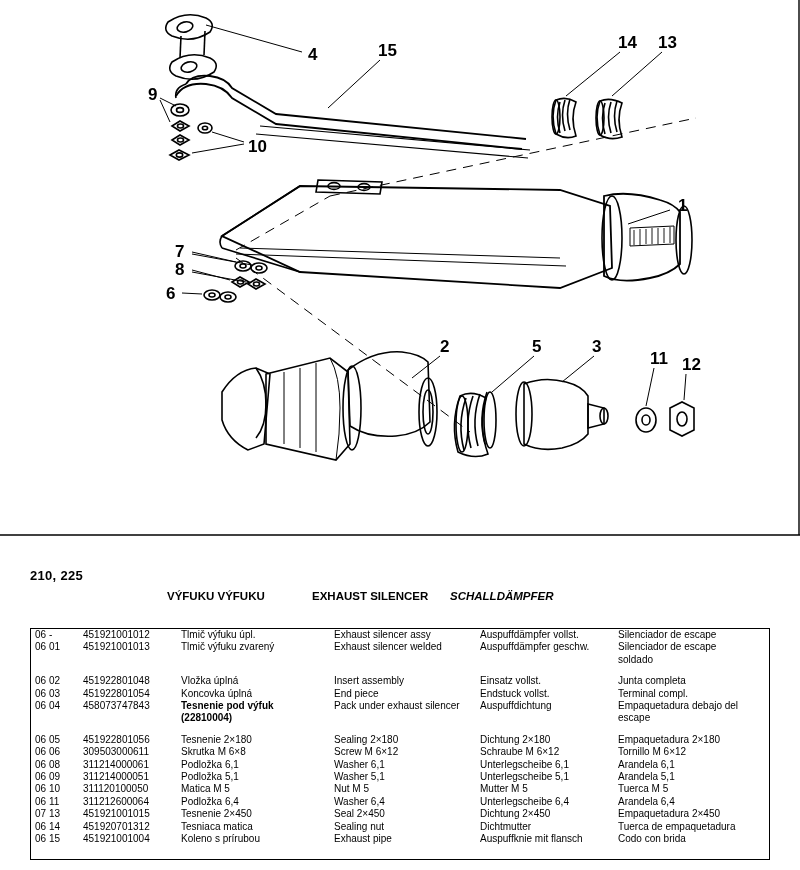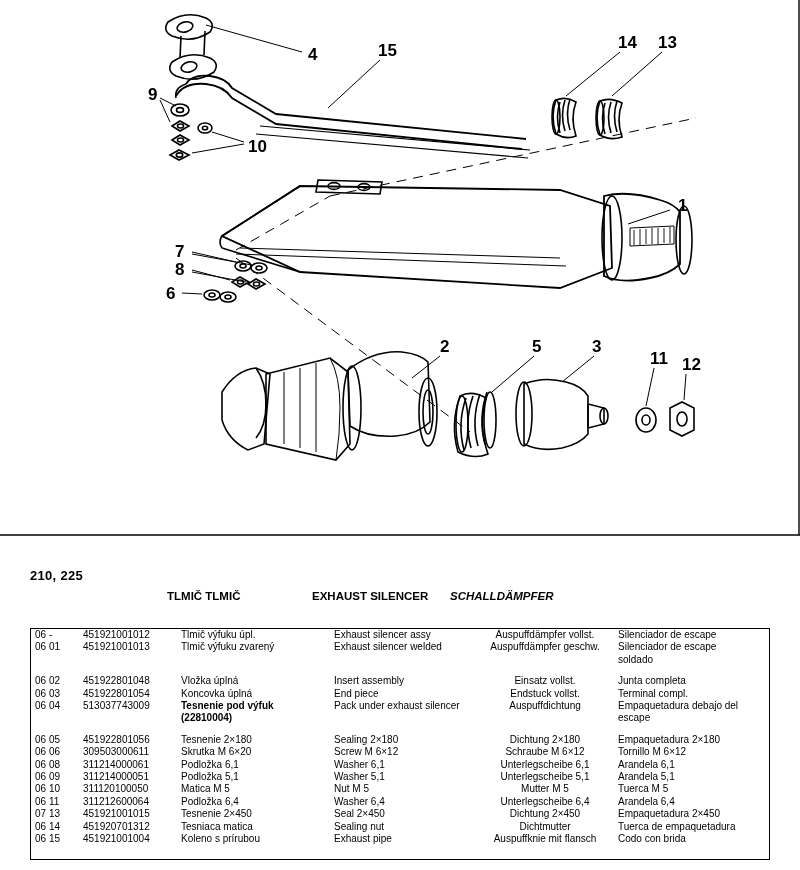--- a/index.html
+++ b/index.html
@@ -53,21 +53,21 @@
   td{
     padding:0 4px;
     vertical-align:top;
     line-height:12.4px;
     white-space:pre-line;
   }
   td.c0{width:40px;}
   td.c1{width:90px;}
   td.c2{width:145px;}
   td.c3{width:138px;}
-  td.c4{width:130px;text-align:center;}
+  td.c4{width:130px;}
   td.c5{width:auto;}
   tr.gap td{height:9px;padding:0;line-height:9px;}
   .bold{font-weight:bold;}
 </style>
 </head>
 <body>
 
 <div class="diagram">
   <svg width="800" height="540" viewBox="0 0 800 540">
     <g fill="none" stroke="#000" stroke-width="1.6">
@@ -260,21 +260,21 @@
   <div class="callout" style="left:658px;top:34px">13</div>
   <div class="callout" style="left:618px;top:34px">14</div>
   <div class="callout" style="left:378px;top:42px">15</div>
 </div>
 
 <div class="table-wrap">
 
   <div class="model-line">210, 225</div>
 
   <div class="headrow">
-    <div class="h h1">TLMIČ TLMIČ</div>
+    <div class="h h1">VÝFUKU VÝFUKU</div>
     <div class="h h2">EXHAUST SILENCER</div>
     <div class="h h3">SCHALLDÄMPFER</div>
   </div>
 
   <div class="tbl">
     <table>
       <tbody id="rows-body">
           <tr>
             <td class="c0">06 -</td>
             <td class="c1">451921001012</td>
@@ -306,21 +306,21 @@
           <tr>
             <td class="c0">06 03</td>
             <td class="c1">451922801054</td>
             <td class="c2">Koncovka úplná</td>
             <td class="c3">End piece</td>
             <td class="c4">Endstuck vollst.</td>
             <td class="c5">Terminal compl.</td>
           </tr>
           <tr>
             <td class="c0">06 04</td>
-            <td class="c1">513037743009</td>
+            <td class="c1">458073747843</td>
             <td class="c2 bold">Tesnenie pod výfuk
 (22810004)</td>
             <td class="c3">Pack under exhaust silencer</td>
             <td class="c4">   Auspuffdichtung</td>
             <td class="c5">Empaquetadura debajo del
 escape</td>
           </tr>
           <tr class="gap">
             <td colspan="6"></td>
           </tr>
@@ -328,21 +328,21 @@
             <td class="c0">06 05</td>
             <td class="c1">451922801056</td>
             <td class="c2">Tesnenie 2×180</td>
             <td class="c3">Sealing 2×180</td>
             <td class="c4">Dichtung 2×180</td>
             <td class="c5">Empaquetadura 2×180</td>
           </tr>
           <tr>
             <td class="c0">06 06</td>
             <td class="c1">309503000611</td>
-            <td class="c2">Skrutka M 6×20</td>
+            <td class="c2">Skrutka M 6×8</td>
             <td class="c3">Screw M 6×12</td>
             <td class="c4">Schraube M 6×12</td>
             <td class="c5">Tornillo M 6×12</td>
           </tr>
           <tr>
             <td class="c0">06 08</td>
             <td class="c1">311214000061</td>
             <td class="c2">Podložka 6,1</td>
             <td class="c3">Washer 6,1</td>
             <td class="c4">Unterlegscheibe 6,1</td>

